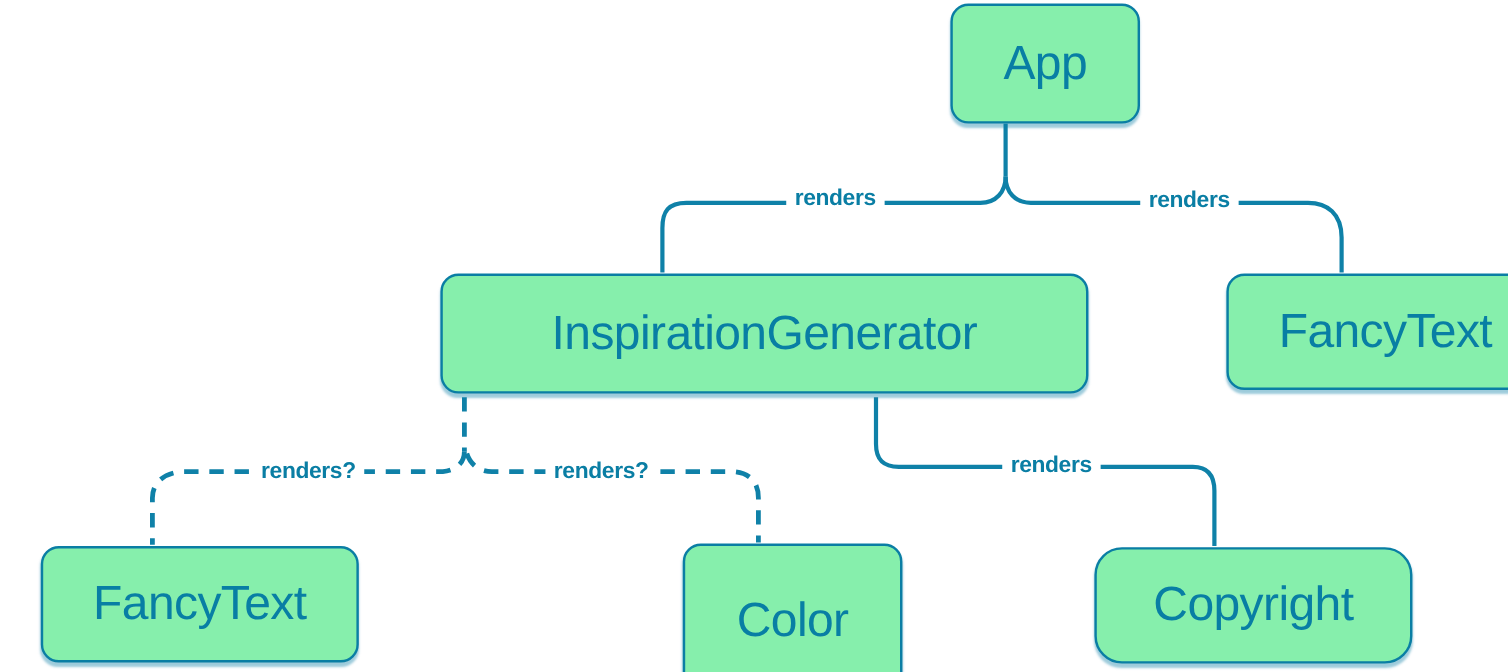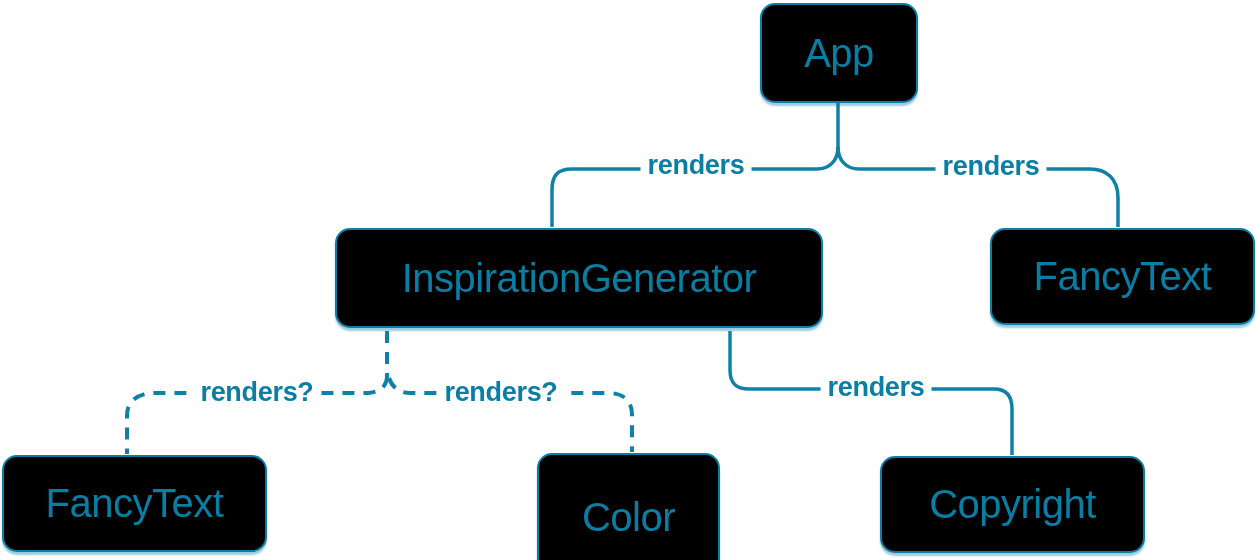--- a/index.html
+++ b/index.html
@@ -28,45 +28,46 @@
     stroke: #0f81a8;
     stroke-width: 3.5;
   }
   .connectors path.dashed {
     stroke-dasharray: 12 9;
     stroke-width: 4;
   }
   .node {
     position: absolute;
     z-index: 3;
-    background: #000000;
+    background: #86efac;
     border: 2px solid #0a7ea4;
     border-radius: 15px;
     box-shadow: 0 3px 2px rgba(10,126,164,0.40);
     display: flex;
     align-items: center;
     justify-content: center;
     color: #087ea4;
     font-size: 40px;
     letter-spacing: -0.5px;
     box-sizing: border-box;
+    margin-left: 32px;
   }
   .node-app                  { left: 760px; top: 3px;   width: 158px; height: 100px; }
-  .node-inspiration          { left: 335px; top: 228px; width: 488px; height: 100px; justify-content: center; }
+  .node-inspiration          { left: 335px; top: 228px; width: 540px; height: 100px; justify-content: center; }
   .node-fancytext-top        { left: 990px; top: 228px; width: 265px; height: 97px; }
   .node-fancytext-bottom     { left: 2px;   top: 455px; width: 265px; height: 97px; }
   .node-color                { left: 537px; top: 453px; width: 183px; height: 128px; }
-  .node-copyright            { left: 880px; top: 456px; width: 265px; height: 97px; }
+  .node-copyright            { left: 880px; top: 456px; width: 265px; height: 97px; border-radius: 23px; }
   .edge-label {
     position: absolute;
     z-index: 2;
     transform: translate(-50%, -54%);
     color: #0a7ea4;
     background: #ffffff;
-    font-size: 27px;
+    font-size: 19px;
     font-weight: bold;
     letter-spacing: -0.3px;
     padding: 0 7px;
     white-space: nowrap;
   }
   .el-0 { left: 696px; top: 167px; }
   .el-1 { left: 991px; top: 168px; }
   .el-2 { left: 257px; top: 394px; }
   .el-3 { left: 501px; top: 394px; }
   .el-4 { left: 876px; top: 389px; }

